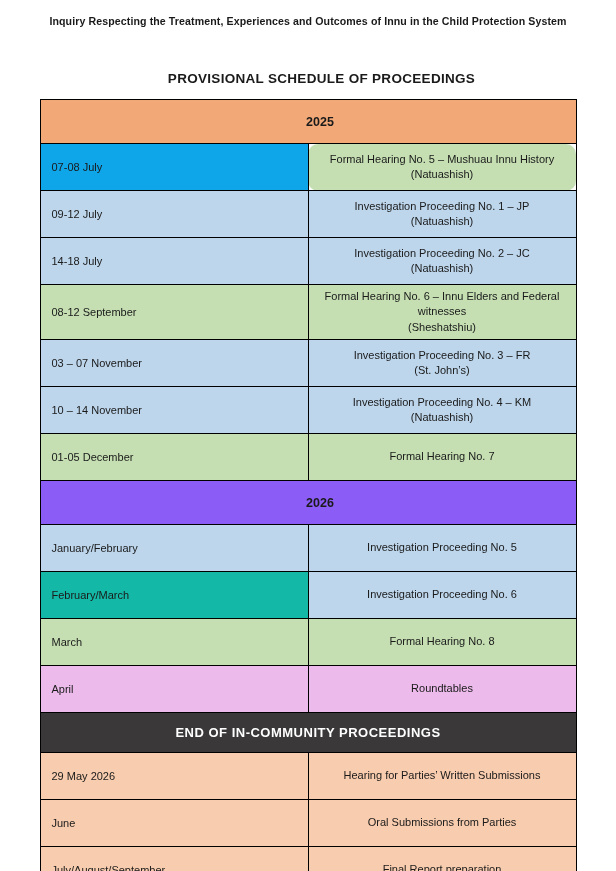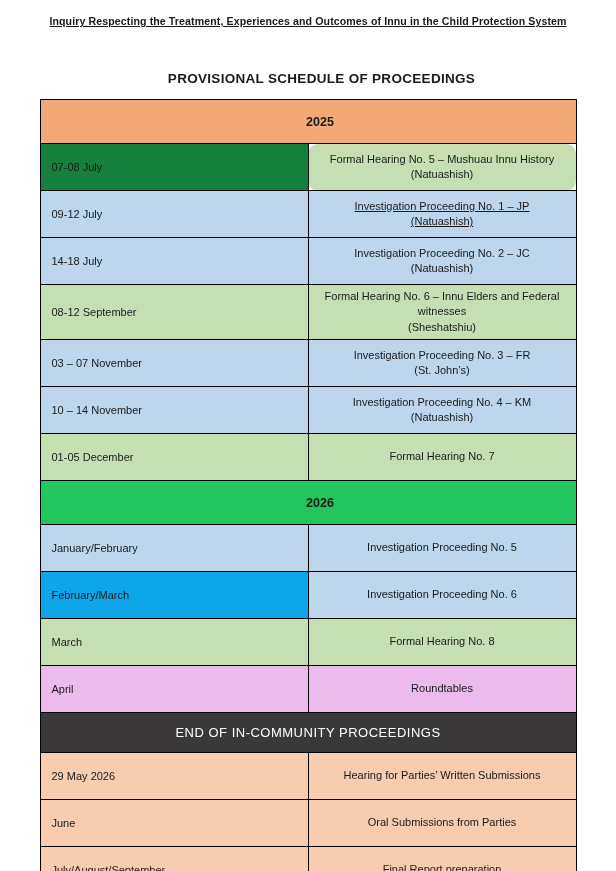--- a/index.html
+++ b/index.html
@@ -13,21 +13,20 @@
     font-family: "Liberation Sans", sans-serif;
     color: #1a1a1a;
     overflow: hidden;
   }
   .doc-header {
     margin-top: 15px;
     text-align: center;
     font-weight: bold;
     font-size: 10.6px;
     letter-spacing: 0.1px;
-    text-decoration: underline;
   }
   .doc-title {
     margin: 44px 0 0 0;
     text-align: center;
     font-weight: bold;
     font-size: 13.5px;
     letter-spacing: 0.3px;
     padding-left: 27px;
   }
   table.schedule {
@@ -55,47 +54,47 @@
   tr.row-year td {
     height: 41px;
     text-align: center;
     font-weight: bold;
     font-size: 12.5px;
     padding-left: 25px;
   }
   tr.row-banner td {
     height: 37px;
     text-align: center;
-    font-weight: normal;
+    font-weight: bold;
     font-size: 13px;
     letter-spacing: 0.5px;
   }
 </style>
 </head>
 <body>
 
 <div class="doc-header">Inquiry Respecting the Treatment, Experiences and Outcomes of Innu in the Child Protection System</div>
 
 <div class="doc-title">PROVISIONAL SCHEDULE OF PROCEEDINGS</div>
 
 <table class="schedule">
   <tbody id="schedule-body">
       <tr class="row-year">
         <td colspan="2" style="background-color: rgb(242, 169, 119);">2025</td>
       </tr>
       <tr class="row-entry">
-        <td class="date-cell" style="background-color: #15803d;">07-08 July</td>
+        <td class="date-cell" style="background-color: #0ea5e9;">07-08 July</td>
         <td class="event-cell" style="background-color: rgb(197, 223, 178); border-radius: 10px;">
           <div>Formal Hearing No. 5 – Mushuau Innu History</div>
           <div>(Natuashish)</div>
         </td>
       </tr>
       <tr class="row-entry">
         <td class="date-cell" style="background-color: rgb(189, 214, 236);">09-12 July</td>
-        <td class="event-cell" style="background-color: rgb(189, 214, 236); text-decoration: underline;">
+        <td class="event-cell" style="background-color: rgb(189, 214, 236);">
           <div>Investigation Proceeding No. 1 – JP</div>
           <div>(Natuashish)</div>
         </td>
       </tr>
       <tr class="row-entry">
         <td class="date-cell" style="background-color: rgb(189, 214, 236);">14-18 July</td>
         <td class="event-cell" style="background-color: rgb(189, 214, 236);">
           <div>Investigation Proceeding No. 2 – JC</div>
           <div>(Natuashish)</div>
         </td>
@@ -121,30 +120,30 @@
           <div>(Natuashish)</div>
         </td>
       </tr>
       <tr class="row-entry">
         <td class="date-cell" style="background-color: rgb(197, 223, 178); margin-left: 32px;">01-05 December</td>
         <td class="event-cell" style="background-color: rgb(197, 223, 178);">
           <div>Formal Hearing No. 7</div>
         </td>
       </tr>
       <tr class="row-year">
-        <td colspan="2" style="background-color: #22c55e;">2026</td>
+        <td colspan="2" style="background-color: #8b5cf6;">2026</td>
       </tr>
       <tr class="row-entry">
         <td class="date-cell" style="background-color: rgb(189, 214, 236);">January/February</td>
         <td class="event-cell" style="background-color: rgb(189, 214, 236);">
           <div>Investigation Proceeding No. 5</div>
         </td>
       </tr>
       <tr class="row-entry">
-        <td class="date-cell" style="background-color: #0ea5e9;">February/March</td>
+        <td class="date-cell" style="background-color: #14b8a6;">February/March</td>
         <td class="event-cell" style="background-color: rgb(189, 214, 236);">
           <div>Investigation Proceeding No. 6</div>
         </td>
       </tr>
       <tr class="row-entry">
         <td class="date-cell" style="background-color: rgb(197, 223, 178);">March</td>
         <td class="event-cell" style="background-color: rgb(197, 223, 178);">
           <div>Formal Hearing No. 8</div>
         </td>
       </tr>

